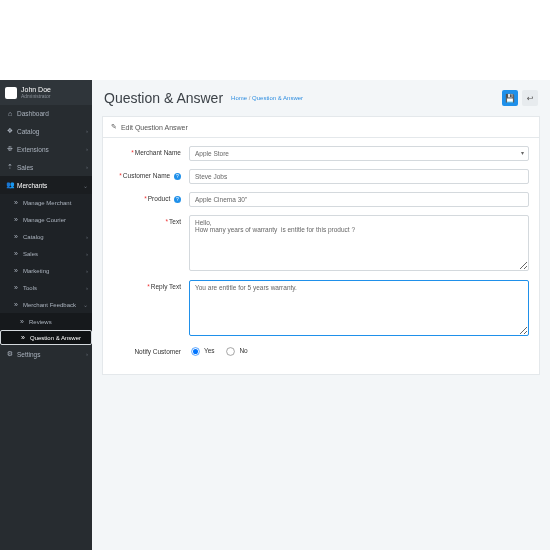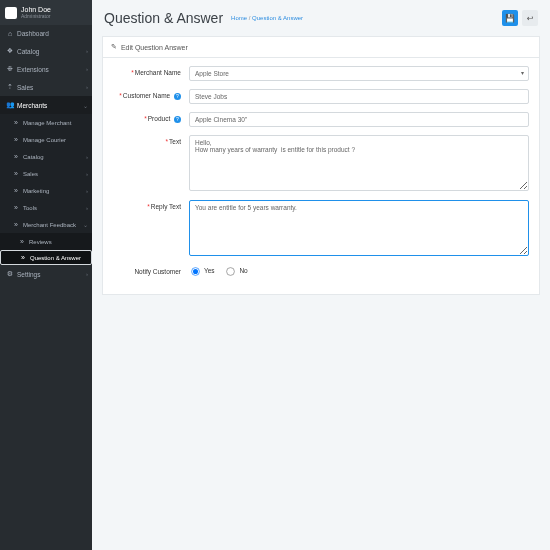--- a/index.html
+++ b/index.html
@@ -1,17 +1,17 @@
 <!DOCTYPE html>
 <html><head>
 <meta charset="utf-8">
 <style>
 * { box-sizing: border-box; margin: 0; padding: 0; }
 body { font-family: Arial, Helvetica, sans-serif; font-size: 7px; background: #fff; }
-.app { display: flex; width: 550px; height: 550px; }
+.app { display: flex; width: 550px; height: 550px; padding-top: 80px; }
 .sidebar { width: 92px; background: #272c30; color: #aab2bd; display: flex; flex-direction: column; }
 .user { display: flex; align-items: center; padding: 6px 5px; background: #2f353a; }
 .user-av { width: 12px; height: 12px; background: #fff; border-radius: 2px; margin-right: 4px; }
 .user-nm { color: #fff; font-size: 7px; line-height: 1; }
 .user-rl { color: #8a9199; font-size: 5px; }
 .mi { display: flex; align-items: center; padding: 5px 6px; cursor: pointer; position: relative; font-size: 6.5px; }
 .mi .ic { width: 8px; display: inline-block; margin-right: 3px; text-align: center; font-size: 7px; }
 .mi .chev { position: absolute; right: 4px; font-size: 6px; color: #6a7079; }
 .mi.active { background: #1a1d20; color: #fff; }
 .mi.sub { padding-left: 12px; background: #1e2226; font-size: 6px; }

